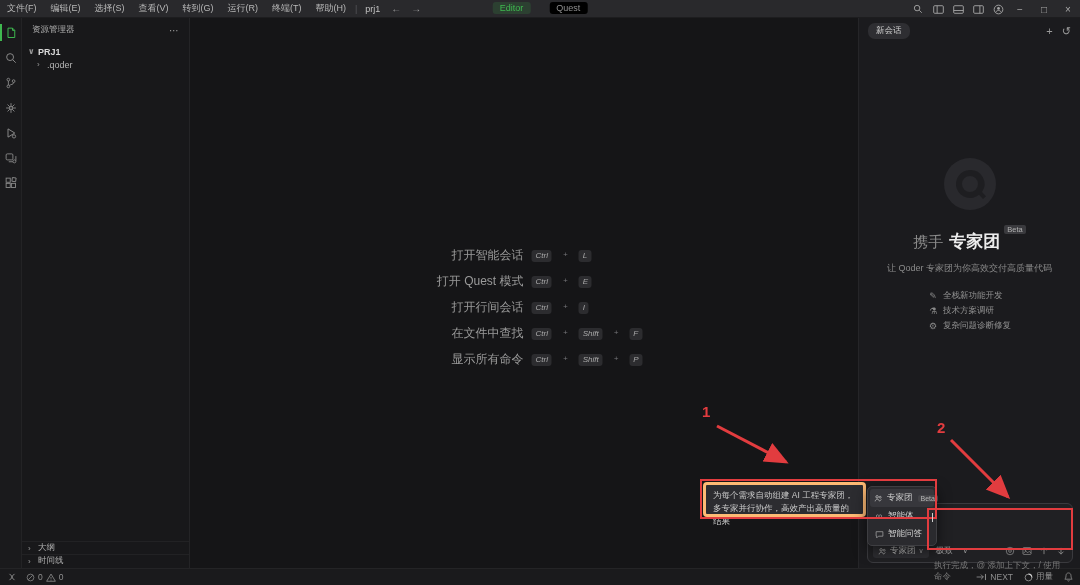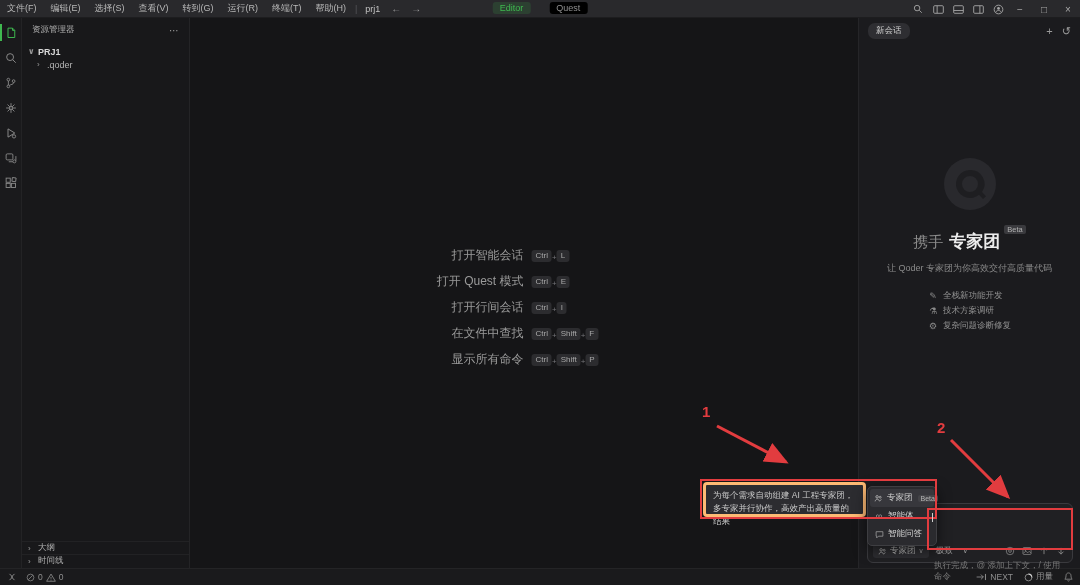--- a/index.html
+++ b/index.html
@@ -40,21 +40,21 @@
   .tw{color:#9a9a9a;font-size:8px;width:6px;display:inline-block;}
   .sb-bottom{position:absolute;bottom:1px;left:0;right:0;}
   .sb-sec{display:flex;align-items:center;gap:4px;height:13px;font-size:8.5px;padding-left:6px;
           border-top:1px solid #222224;color:#b0b0b0;}
 
   
   .editor{position:absolute;top:18px;left:190px;right:222px;bottom:17px;background:#151517;}
   .shortcuts{position:absolute;top:229px;left:50%;transform:translateX(-50%);display:flex;flex-direction:column;gap:9px;}
   .sc-row{display:flex;align-items:center;}
   .sc-label{width:125px;text-align:right;color:#9a9a9a;font-size:12px;margin-right:8px;white-space:nowrap;}
-  .keys{display:flex;align-items:flex-end;gap:0;width:118px;}
+  .keys{display:flex;align-items:flex-start;gap:11px;width:118px;font-style:italic;}
   kbd{background:#2c2c2f;border-radius:3px;padding:1px 4px;font-size:8px;color:#a8a8a8;
       font-family:inherit;text-align:center;line-height:10px;display:inline-block;min-width:7px;}
   .plus{color:#76767a;font-size:8px;}
 
   
   .rightpanel{position:absolute;top:18px;right:0;width:222px;bottom:17px;background:#1b1b1e;
               border-left:1px solid #252528;z-index:1;}
   .rp-header{display:flex;align-items:center;padding:5px 9px 0 9px;}
   .rp-tab{background:#2e2e32;border-radius:7px;padding:2px 8px;font-size:8.5px;color:#cfcfcf;}
   .rp-actions{margin-left:auto;display:flex;gap:9px;color:#9a9a9a;font-size:11px;align-items:center;}

